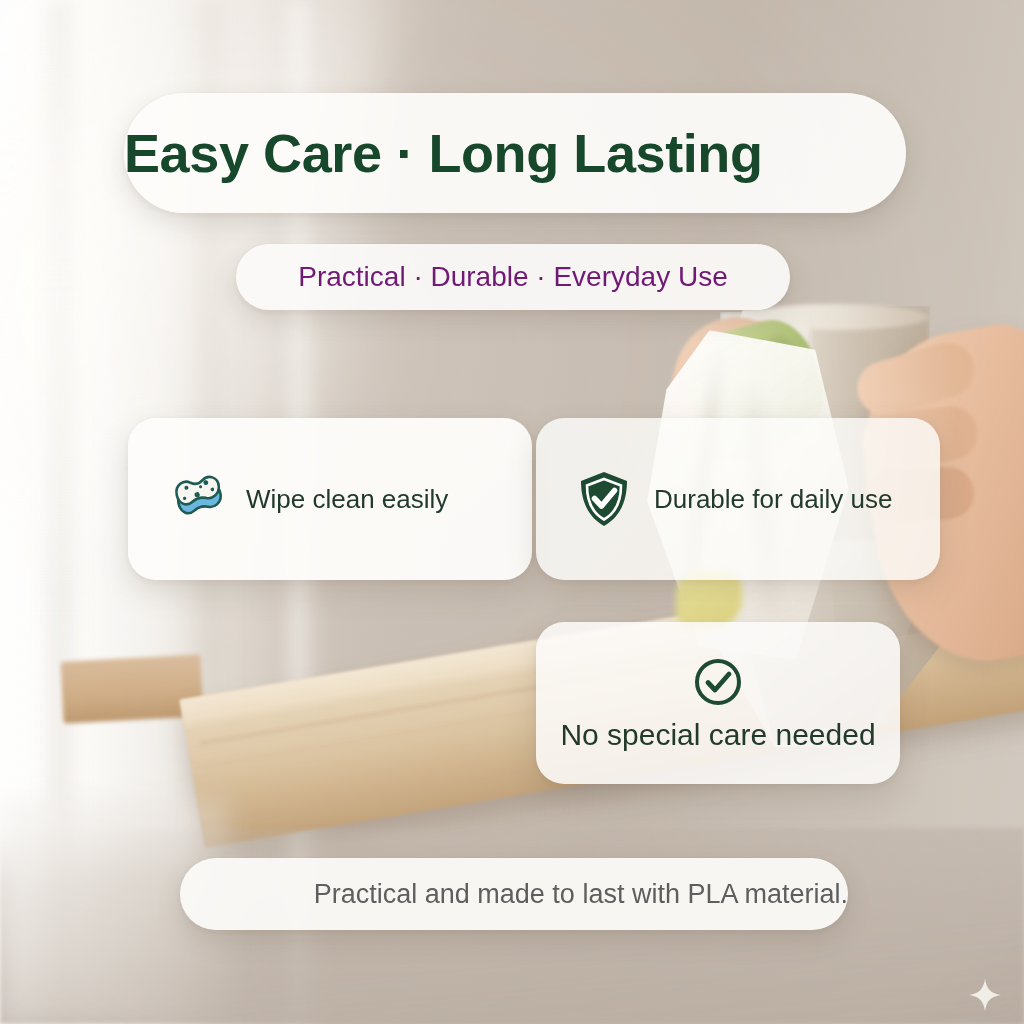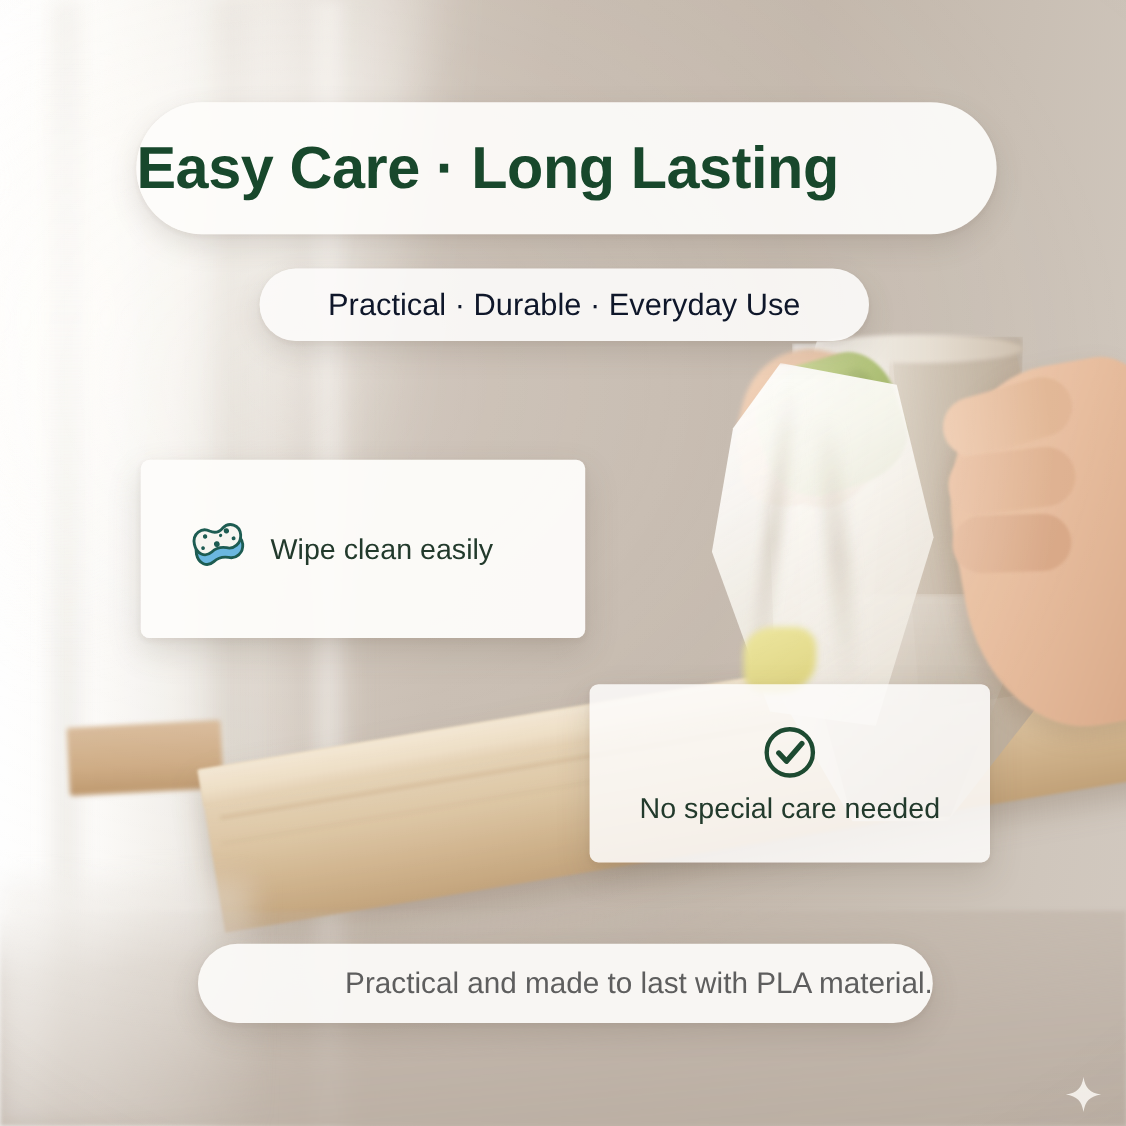--- a/index.html
+++ b/index.html
@@ -343,27 +343,27 @@
     white-space: nowrap;
   }
 
   .subtitle-pill {
     left: 236px; top: 244px; width: 554px; height: 66px;
     justify-content: center;
     background: rgba(252,251,249,0.90);
   }
   .subtitle-text {
     font-size: 28px;
-    color: #0f172a;
+    color: #701a75;
     white-space: nowrap;
   }
 
   .card {
     position: absolute;
-    border-radius: 8px;
+    border-radius: 28px;
     box-shadow: 0 12px 30px rgba(96,82,68,0.17), 0 2px 7px rgba(96,82,68,0.08);
     display: flex;
     align-items: center;
     text-align: center;
   }
   .card-row {
     flex-direction: row;
     gap: 22px;
     padding-left: 40px;
   }
@@ -380,21 +380,21 @@
   .card-3 { left: 128px; top: 622px; width: 364px; height: 162px;
             background: rgba(253,252,250,0.90); }
   .card-4 { left: 536px; top: 622px; width: 364px; height: 162px;
             background: rgba(253,252,250,0.86); }
 
   .card-label {
     font-size: 26px;
     color: #223a2c;
     white-space: nowrap;
   }
-  .card-stack .card-label { font-size: 26px; }
+  .card-stack .card-label { font-size: 30px; }
 
   .icon-box {
     flex: 0 0 auto;
     width: 56px;
     height: 56px;
     display: flex;
     align-items: center;
     justify-content: center;
   }
 
@@ -482,20 +482,30 @@
           <circle cx="41" cy="12" r="2.4" fill="#1d5c52"></circle>
           <circle cx="46" cy="20" r="1.8" fill="#1d5c52"></circle>
           <circle cx="17" cy="23" r="1.7" fill="#1d5c52"></circle>
           <circle cx="35" cy="15" r="1.5" fill="#1d5c52"></circle>
         </g>
       </svg>
     </span>
     <span class="card-label">Wipe clean easily</span>
   </div>
 
+  <div class="card card-2 card-row">
+    <span class="icon-box">
+      <svg width="52" height="58" viewBox="0 0 52 58">
+        <path d="M26 2 L49 11 C49 31, 42 47, 26 56 C10 47, 3 31, 3 11 Z" fill="#1d4a31"></path>
+        <path d="M26 9 L43 15.5 C43 31, 37.5 43, 26 49.5 C14.5 43, 9 31, 9 15.5 Z" fill="none" stroke="#ffffff" stroke-width="2.6"></path>
+        <path d="M16.5 28.5 L23.5 36 L36.5 20.5" fill="none" stroke="#ffffff" stroke-width="5.6" stroke-linecap="round" stroke-linejoin="round"></path>
+      </svg>
+    </span>
+    <span class="card-label">Durable for daily use</span>
+  </div>
 
 
   <div class="card card-4 card-stack">
     <span class="icon-box">
       <svg width="52" height="52" viewBox="0 0 52 52">
         <circle cx="26" cy="26" r="21" fill="none" stroke="#1d4a31" stroke-width="4.0"></circle>
         <path d="M16 26.5 L23 34 L37 18" fill="none" stroke="#1d4a31" stroke-width="4.8" stroke-linecap="round" stroke-linejoin="round"></path>
       </svg>
     </span>
     <span class="card-label">No special care needed</span>

